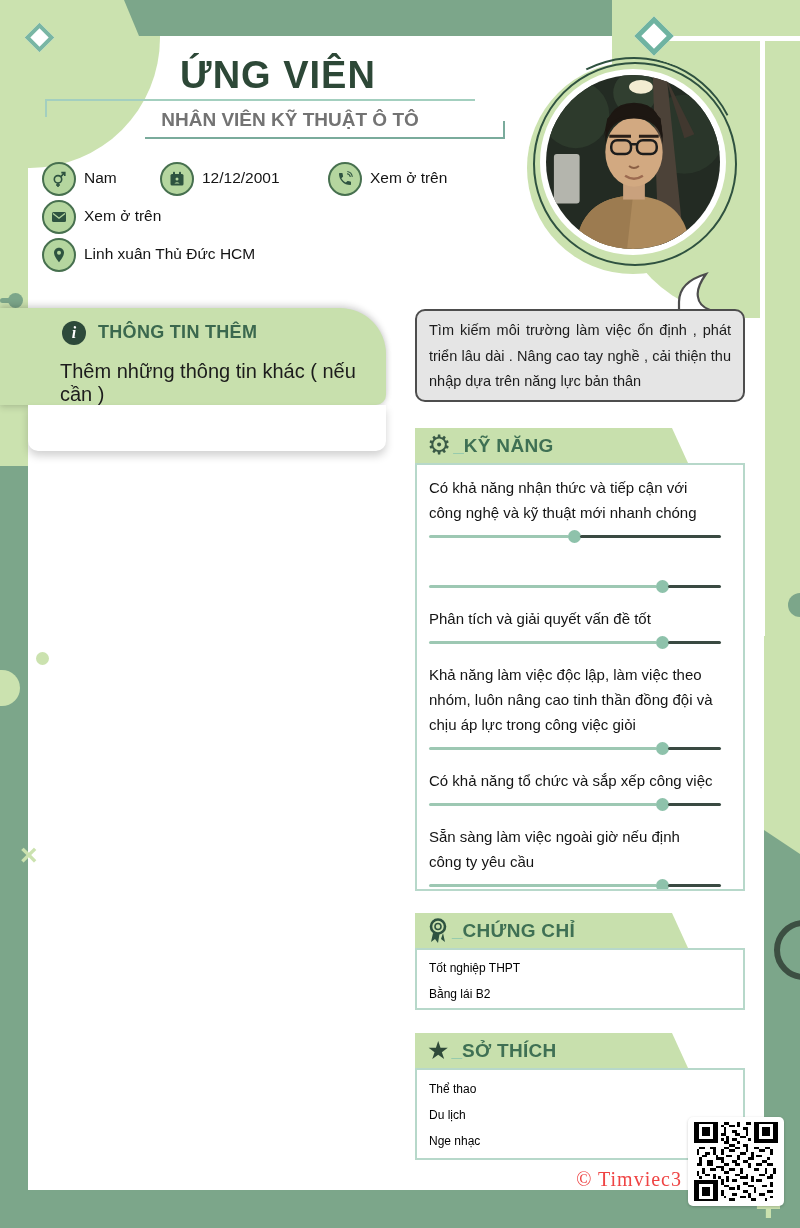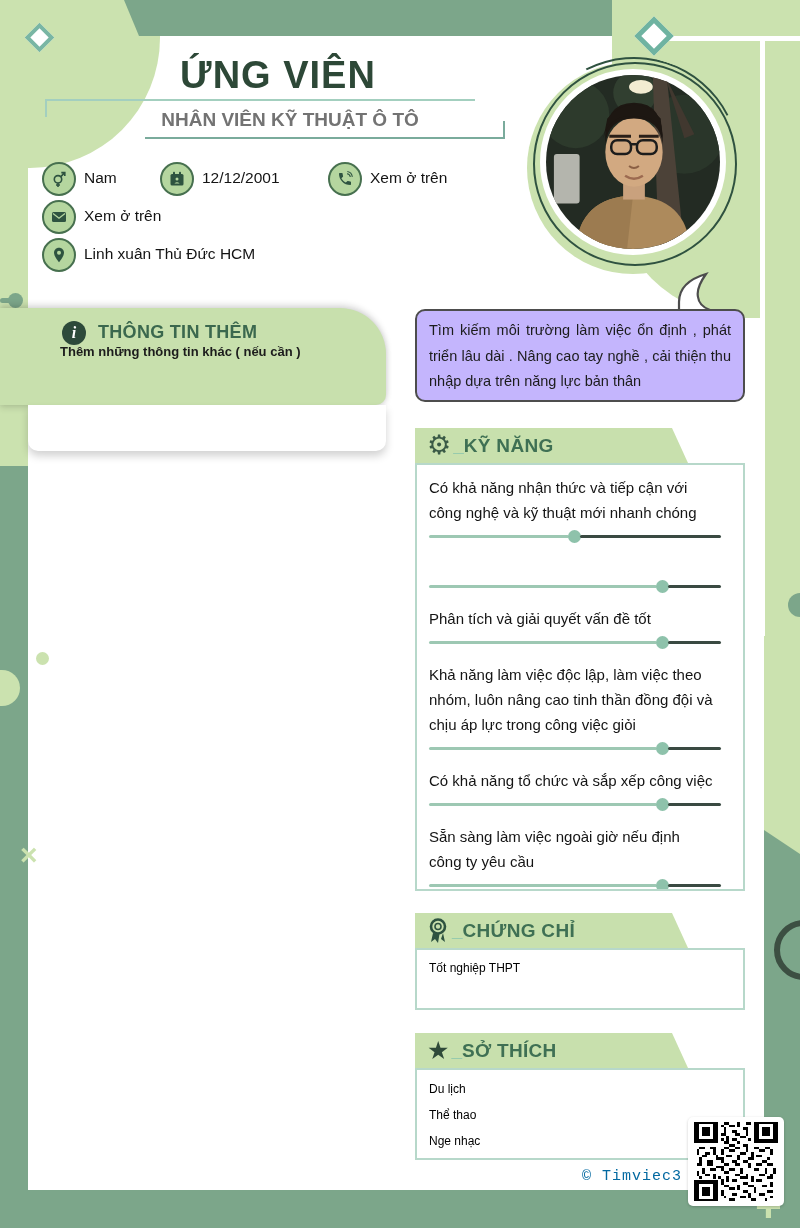--- a/index.html
+++ b/index.html
@@ -50,26 +50,26 @@
   .cicon svg{display:block;}
   .clabel{font-size:15.5px;color:#141414;line-height:34px;}
 
   
   .info-box{left:0;top:308px;width:386px;height:97px;background:#c8e0ad;
             border-radius:0 46px 10px 0;box-shadow:0 -3px 6px rgba(0,0,0,.15),0 3px 6px rgba(0,0,0,.12);}
   .info-ico{left:62px;top:13px;width:24px;height:24px;border-radius:50%;background:#2d4a3a;color:#fff;
             font-family:"Liberation Serif",serif;font-style:italic;font-weight:bold;font-size:16px;
             display:flex;align-items:center;justify-content:center;}
   .info-title{left:98px;top:14px;font-size:18px;font-weight:bold;color:#3b684e;letter-spacing:.3px;}
-  .info-note{left:60px;top:36px;font-size:13px;color:#1c1c1c;font-weight:bold;}
+  .info-note{left:60px;top:52px;font-size:20px;color:#1c1c1c;}
   .white-panel{left:28px;top:405px;width:358px;height:46px;background:#fff;
                border-radius:0 0 10px 10px;box-shadow:0 5px 8px rgba(0,0,0,.18);}
 
   
-  .bubble{left:415px;top:309px;width:330px;height:93px;background:#c4b5fd;border:2px solid #4d4d4d;
+  .bubble{left:415px;top:309px;width:330px;height:93px;background:#e5e5e5;border:2px solid #4d4d4d;
           border-radius:10px;padding:7px 12px 0 12px;box-sizing:border-box;
           font-size:14.5px;line-height:25.5px;text-align:justify;}
   .bubble-tail{left:676px;top:272px;}
 
   
   .sec-head{left:415px;width:280px;height:35px;background:#c8e0ad;
             clip-path:polygon(0 0,257px 0,273px 100%,0 100%);
             display:flex;align-items:center;padding-left:12px;box-sizing:border-box;}
   .sec-head .gear{font-size:27px;color:#3a5a46;line-height:27px;margin-right:2px;}
   .sec-head .star{font-size:25px;color:#2f4a39;line-height:25px;margin-right:2px;}
@@ -90,22 +90,22 @@
 
   
   .photo-ring-outer{left:533px;top:62px;width:200px;height:200px;border-radius:50%;border:2px solid #2f5240;}
   .photo-ring-arc{left:528px;top:57px;width:208px;height:208px;border-radius:50%;border:2px solid transparent;
                   border-top-color:#2f5240;transform:rotate(18deg);}
   .photo{left:540px;top:69px;width:186px;height:186px;border-radius:50%;background:#fff;
          border:6px solid #fff;box-sizing:border-box;overflow:hidden;}
   .photo svg{display:block;width:100%;height:100%;}
 
   
-  .watermark{left:470px;top:1168px;width:212px;text-align:right;font-family:Liberation Mono, monospace;
-             font-size:15px;color:#0369a1;letter-spacing:1px;}
+  .watermark{left:470px;top:1168px;width:212px;text-align:right;font-family:Liberation Serif, serif;
+             font-size:20px;color:#ef4444;letter-spacing:1px;}
   .qr{left:688px;top:1117px;width:96px;height:89px;background:#fff;border-radius:5px;
       padding:5px;box-sizing:border-box;box-shadow:0 1px 3px rgba(0,0,0,.2);}
   .qr svg{display:block;width:100%;height:100%;}
 </style>
 </head>
 <body>
 
 <div class="page">
 
   <div class="abs corner-tl"></div>
@@ -283,30 +283,31 @@
     <svg width="22" height="27" viewBox="0 0 22 27" style="margin-right:3px;">
       <circle cx="11" cy="9.5" r="7" fill="none" stroke="#2e5340" stroke-width="2.6"></circle>
       <circle cx="11" cy="9.5" r="3" fill="none" stroke="#2e5340" stroke-width="1.6"></circle>
       <path d="M6 16 L4 25 L8 22 L11 26 L12.5 17 Z M16 16 L18 25 L14 22 Z" fill="#2e5340"></path>
     </svg>
       <span class="sec-prefix">_</span>
       <span class="sec-title">CHỨNG CHỈ</span>
   </div>
   <div class="abs sec-box" style="top:948px;height:62px;padding:5px 12px;">
     <div class="list-item">Tốt nghiệp THPT</div>
+    <div class="list-item">Bằng lái B2</div>
   </div>
 
   <div class="abs sec-head" style="top:1033px;">
     <span class="star">★</span>
       <span class="sec-prefix">_</span>
       <span class="sec-title">SỞ THÍCH</span>
   </div>
   <div class="abs sec-box" style="top:1068px;height:92px;padding:6px 12px;">
+    <div class="list-item">Thể thao</div>
     <div class="list-item">Du lịch</div>
-    <div class="list-item">Thể thao</div>
     <div class="list-item">Nge nhạc</div>
   </div>
 
   <div class="abs watermark">© Timviec3</div>
   <div class="abs qr">
     <svg viewBox="0 0 29 29" shape-rendering="crispEdges">
       <rect width="29" height="29" fill="#fff"></rect>
       <g fill="#000">
         <path d="M0 0h7v7h-7z" fill="none" stroke="#000" stroke-width="1.6"></path>
         <rect x="2" y="2" width="3" height="3"></rect>

